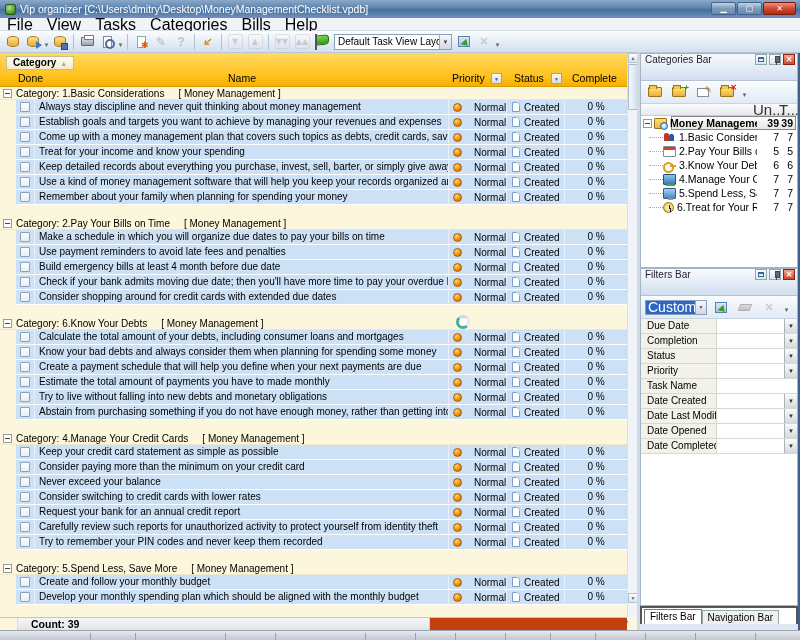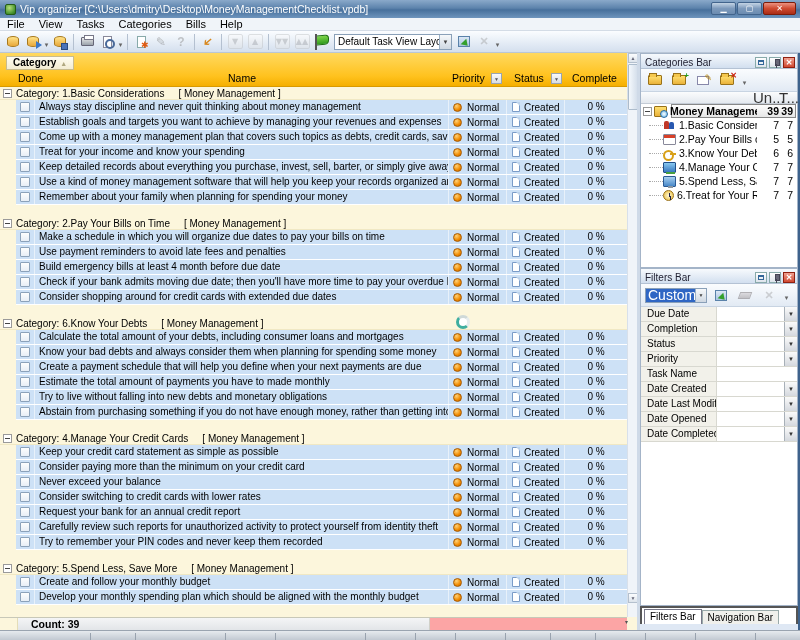--- a/index.html
+++ b/index.html
@@ -13,21 +13,21 @@
   color:#fff;font-size:10.5px;display:flex;align-items:center;padding-left:5px;white-space:nowrap}
 .app-icon{width:11px;height:11px;border-radius:2px;margin-right:4px;flex:0 0 auto;
   background:radial-gradient(circle at 38% 32%,#b6e07c,#48942f 70%,#2f6e1d);border:1px solid #245c17}
 .win-btns{position:absolute;right:4px;top:2px;display:flex;gap:1px}
 .win-btn{width:25px;height:13px;border-radius:2px;font-size:8px;line-height:11px;text-align:center;
   color:#fff;background:linear-gradient(#c3d3e4,#7d9abc 50%,#6b8bb0);border:1px solid #42648c}
 .win-btn.close{width:33px;background:linear-gradient(#ec9280,#cf4a30 50%,#aa2d16);border-color:#7c1c0a}
 
 
 .menubar{position:absolute;left:0;top:18px;right:0;height:13px;background:#f0f4f9;
-  border-bottom:1px solid #d4dce6;display:flex;align-items:center;font-size:11px}
+  border-bottom:1px solid #d4dce6;display:flex;align-items:center;font-size:16px}
 .menu-item{padding:0 7px;height:13px;line-height:13px;cursor:default}
 
 
 .toolbar{position:absolute;left:0;top:31px;right:0;height:22px;
   background:linear-gradient(#fbfdff,#e3ebf5 60%,#d4dfee);border-bottom:1px solid #b9c6d6;
   display:flex;align-items:center;padding-left:3px}
 .tbtn{width:20px;height:20px;margin:0 0;display:flex;align-items:center;justify-content:center;position:relative}
 .tbtn.dis{opacity:.45;filter:grayscale(.9)}
 .tsep{width:1px;height:16px;background:#b4c0d0;margin:0 3px}
 .tcaret{width:7px;height:18px;font-size:7px;color:#666;display:flex;align-items:flex-end;justify-content:center;padding-bottom:2px}
@@ -75,47 +75,47 @@
 .rows{position:absolute;left:0;top:34px;width:627px;height:530px;overflow:hidden;background:#fcf6dc}
 .grp-hdr{height:13px;display:flex;align-items:center;background:#fcf6dc;border-bottom:1px solid #f0e8c4}
 .expand{width:9px;height:9px;background:#fff;border:1px solid #9a9a9a;margin:0 4px 0 3px;position:relative;flex:0 0 auto}
 .expand:before{content:"";position:absolute;left:1px;top:3px;width:5px;height:1px;background:#444}
 .grp-label{font-size:10px}
 .grp-suffix{font-size:10px;margin-left:14px}
 .task{margin-left:16px;width:611px;height:15px;background:#cde1f6;border-bottom:1px solid #fff;display:flex;font-size:10px}
 .c-check{width:19px;border-right:1px solid #e8f1fa;display:flex;align-items:center;justify-content:center}
 .cb{width:10px;height:10px;background:linear-gradient(#fdfefe,#e7eef6);border:1px solid #8ba2ba;border-radius:1px}
 .c-name{flex:1;border-right:1px solid #e8f1fa;padding-left:4px;line-height:14px;white-space:nowrap;overflow:hidden}
-.c-pri{width:58px;border-right:1px solid #e8f1fa;display:flex;align-items:center;padding-left:4px;gap:5px}
+.c-pri{width:58px;border-right:1px solid #e8f1fa;display:flex;align-items:center;padding-left:4px;gap:12px}
 .c-status{width:58px;border-right:1px solid #e8f1fa;display:flex;align-items:center;padding-left:5px;gap:4px}
 .c-comp{width:62px;text-align:center;line-height:14px}
 .pri-dot{width:9px;height:9px;border-radius:50%;background:radial-gradient(circle at 35% 28%,#ffd27a,#f08a00 60%,#c06400);border:1px solid #a85a00;flex:0 0 auto}
 .st-page{width:8px;height:10px;background:#fff;border:1px solid #7a9cc8;border-radius:0 2px 0 0;flex:0 0 auto;position:relative}
 .st-page:before{content:"";position:absolute;right:-1px;top:-1px;border:2px solid #bcd2ea;border-left-color:transparent;border-bottom-color:transparent}
 .spacer{height:12px;background:#fcf6dc}
 
 
-.countrow{position:absolute;left:0;bottom:0;width:627px;height:13px;background:#fca5a5;border-top:1px solid #c8c8b8;display:flex}
+.countrow{position:absolute;left:0;bottom:0;width:627px;height:13px;background:#c2410c;border-top:1px solid #c8c8b8;display:flex}
 .count-yellow{width:18px;background:#fcf6dc;border-right:1px solid #e4ddb8}
 .count-gray{width:412px;background:linear-gradient(#f4f5f6,#e2e5e8);border-right:1px solid #d0d0c8;
   font-weight:bold;font-size:10.5px;line-height:12px;padding-left:13px}
 
 .vscroll{position:absolute;left:627px;top:0;width:10px;height:564px;background:#f0f4f9;border-left:1px solid #d8e0ea}
 .varrow{position:absolute;left:0;width:10px;height:10px;background:linear-gradient(#fcfdfe,#dde4ec);
   border:1px solid #b4c0ce;font-size:5px;color:#667;text-align:center;line-height:9px}
 .vthumb{position:absolute;left:0;top:11px;width:10px;height:46px;background:linear-gradient(90deg,#f4f8fc,#d5dfeb);
   border:1px solid #acbccc;border-radius:1px}
 
 .spinner{position:absolute;left:456px;top:262px;width:14px;height:14px;border-radius:50%;
   border:3px solid #3fae9f;border-top-color:#cfd9d8;border-right-color:#e6ecec;background:#fff}
 
 
 .panel{position:absolute;left:640px;width:158px;background:#fff;border:1px solid #a4b4c8}
-.panel-title{height:15px;background:linear-gradient(#f7fafd,#d2dfef);border-bottom:1px solid #b4c2d4;
-  display:flex;align-items:flex-end;padding-left:4px;font-size:10px;color:#223}
+.panel-title{height:27px;background:linear-gradient(#f7fafd,#d2dfef);border-bottom:1px solid #b4c2d4;
+  display:flex;align-items:flex-start;padding-left:4px;font-size:10px;color:#223}
 .pbtns{margin-left:auto;display:flex;gap:2px;padding-right:2px}
 .pbtn{width:12px;height:11px;border:1px solid #8aa;background:linear-gradient(#fff,#dde4ec);position:relative}
 .pbtn.max:before{content:"";position:absolute;left:2px;top:2px;right:2px;bottom:2px;border:1px solid #369;border-top-width:2px}
 .pbtn.pin:before{content:"";position:absolute;left:5px;top:1px;width:3px;height:5px;background:#667;border:1px solid #445}
 .pbtn.pin:after{content:"";position:absolute;left:6px;top:6px;width:1px;height:4px;background:#445}
 .pbtn.close{background:linear-gradient(#f0a090,#d04830);border-color:#902010;color:#fff;font-size:8px;font-weight:bold;text-align:center;line-height:10px}
 .ptoolbar{height:23px;background:linear-gradient(#fafcfe,#e2eaf4);border-bottom:1px solid #c8d4e2;
   display:flex;align-items:center;padding-left:4px;gap:4px}
 .i-folder{width:14px;height:10px;background:linear-gradient(#ffe070,#eab23a);border:1px solid #9a7218;border-radius:1px;position:relative}
 .i-folder:before{content:"";position:absolute;left:0;top:-3px;width:6px;height:3px;background:#f5c84e;border:1px solid #9a7218;border-bottom:none}

